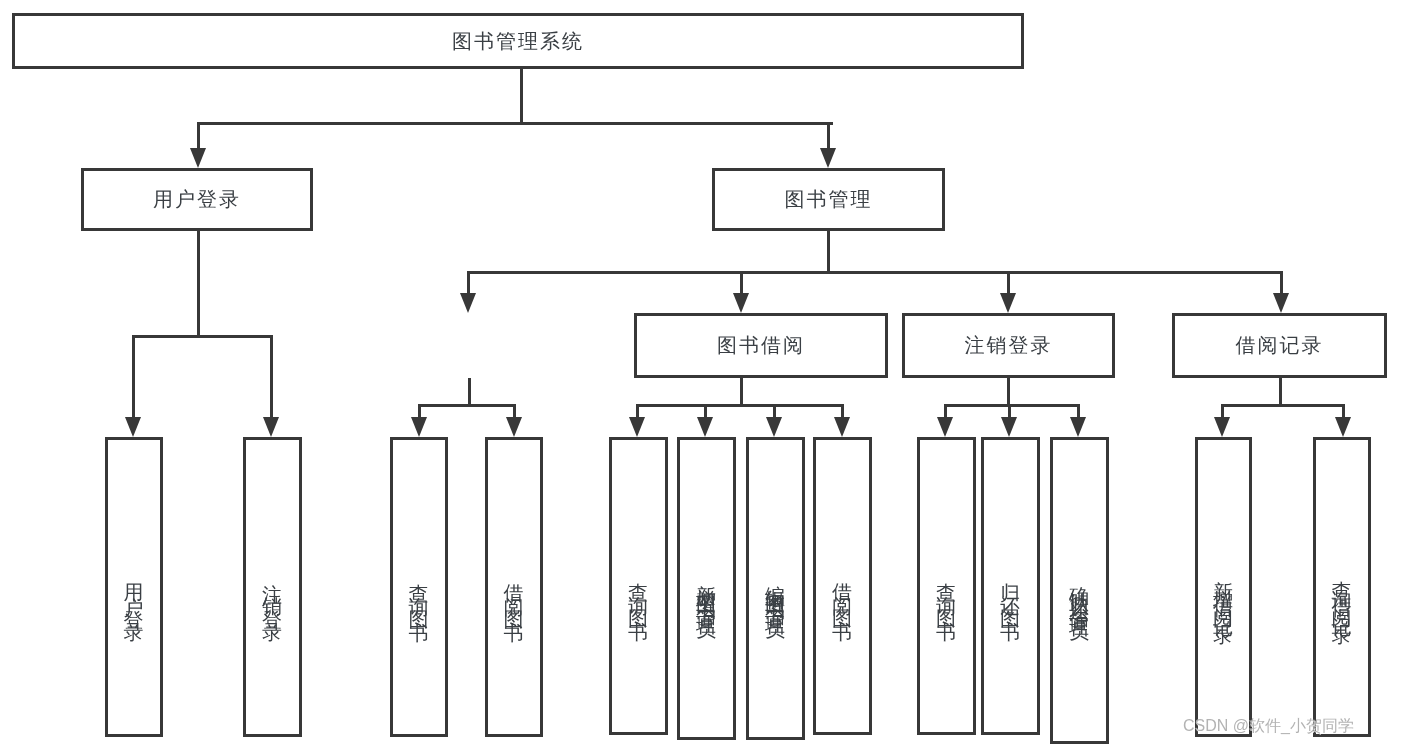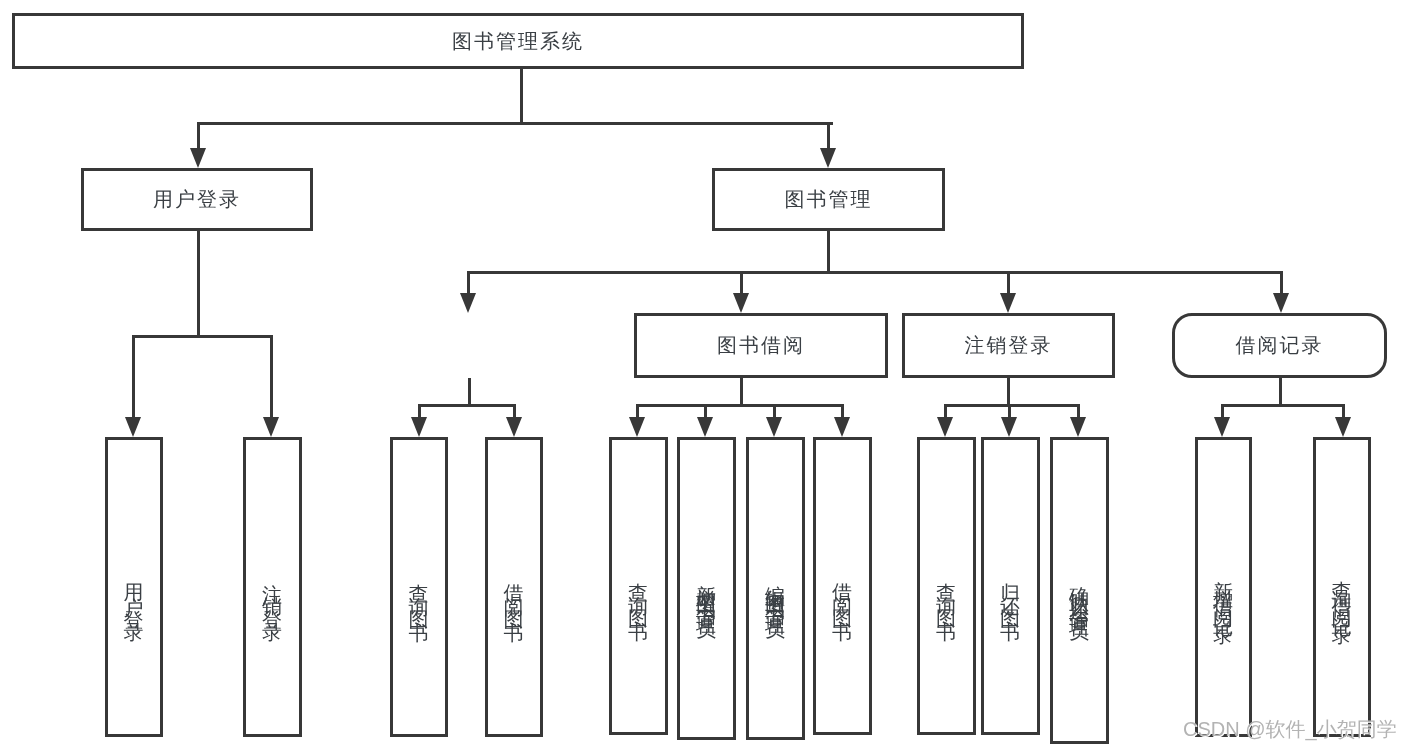--- a/index.html
+++ b/index.html
@@ -37,21 +37,21 @@
   .hline{position:absolute;height:3px;background:#383838;}
   .arrow{
     position:absolute;width:0;height:0;
     border-left:8px solid transparent;
     border-right:8px solid transparent;
     border-top:20px solid #383838;
   }
   .watermark{
     position:absolute;
     left:1183px;top:716px;
-    font-size:20px;
+    font-size:16px;
     color:#b3b3b3;
     text-shadow:1px 1px 0 #ffffff;
     white-space:nowrap;
   }
 </style>
 </head>
 <body>
 
 <div class="canvas">
 
@@ -124,21 +124,21 @@
   <div class="node hnode" style="left:712px;top:168px;width:233px;height:63px;">
     <span>图书管理</span>
   </div>
 
   <div class="node hnode" style="left:634px;top:313px;width:254px;height:65px;">
     <span>图书借阅</span>
   </div>
   <div class="node hnode" style="left:902px;top:313px;width:213px;height:65px;">
     <span>注销登录</span>
   </div>
-  <div class="node hnode" style="left:1172px;top:313px;width:215px;height:65px;border-radius:20px;">
+  <div class="node hnode" style="left:1172px;top:313px;width:215px;height:65px;">
     <span>借阅记录</span>
   </div>
 
   <div class="node leaf" style="left:105px;top:437px;width:58px;height:300px;">
     <span class="vtext ls4">用户登录</span>
   </div>
   <div class="node leaf" style="left:243px;top:437px;width:59px;height:300px;">
     <span class="vtext ls4">注销登录</span>
   </div>
 

